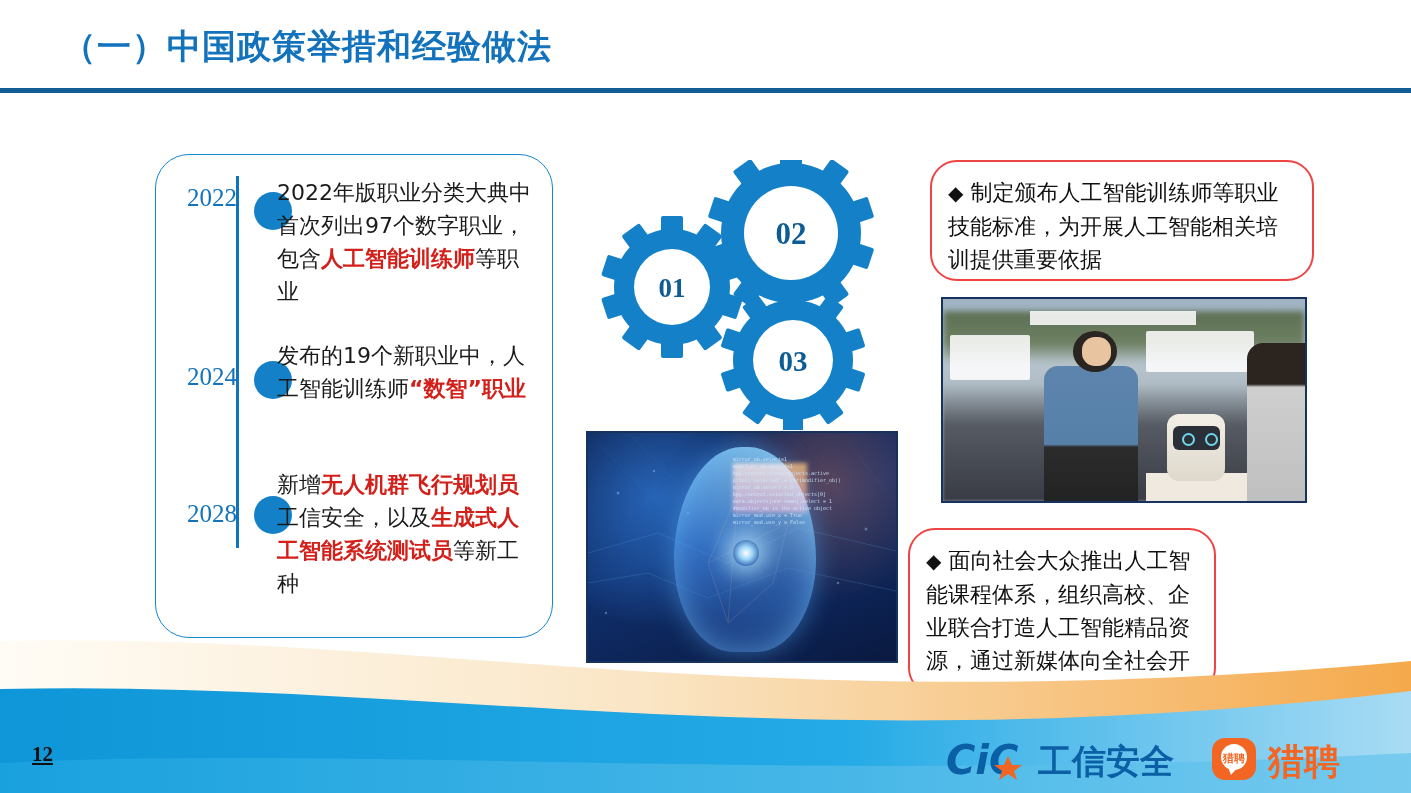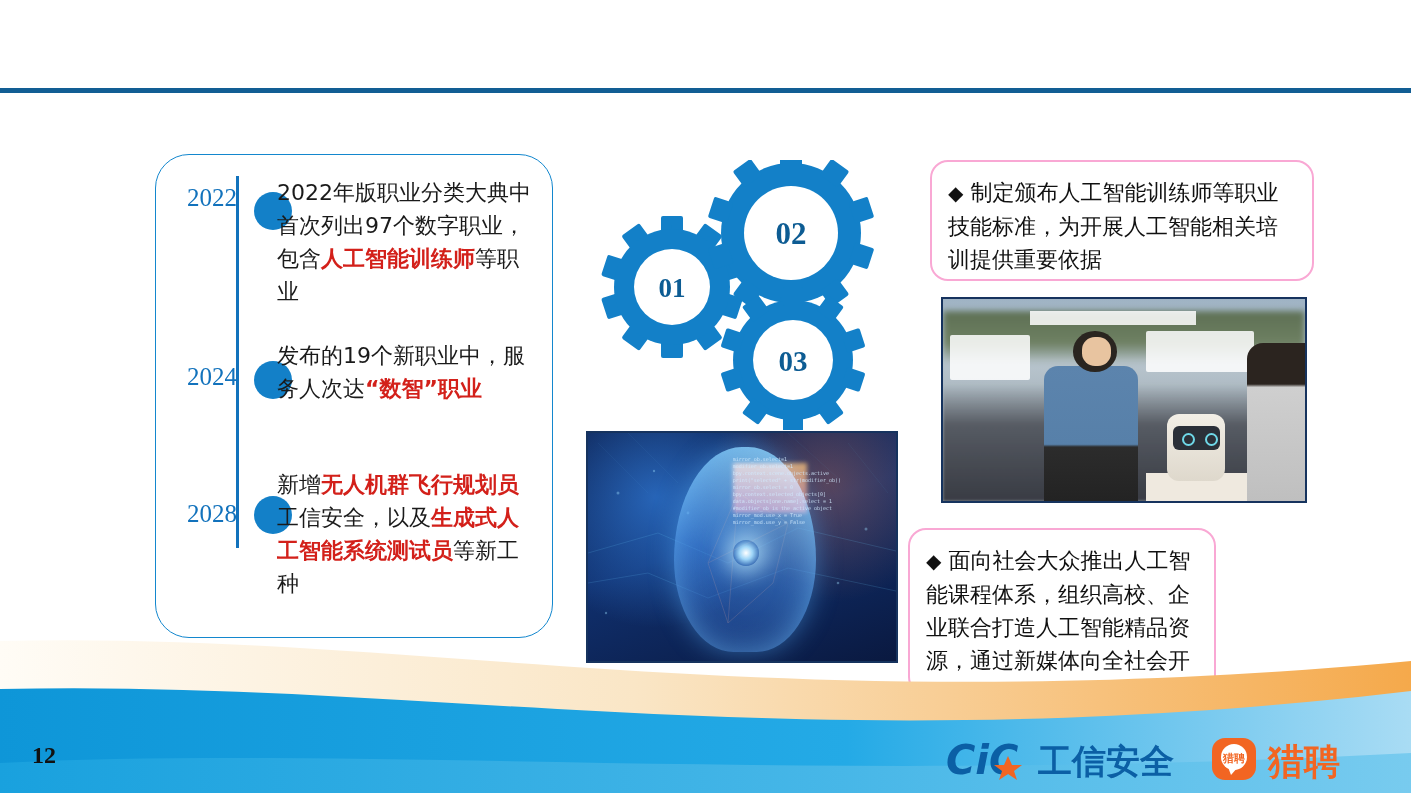--- a/index.html
+++ b/index.html
@@ -100,61 +100,63 @@
     background:linear-gradient(180deg,#f3efe6,#ded8cc);border-radius:12px;}
   .exp-robot-face{position:absolute;left:63.5%;top:63%;width:13%;height:12%;
     background:#2b3038;border-radius:6px;}
   .exp-eye{position:absolute;width:9px;height:9px;border-radius:50%;border:2px solid #6fd8e8;top:66.5%;}
   .exp-podium{position:absolute;left:56%;top:86%;width:30%;height:14%;background:#efe9df;}
   .exp-woman{position:absolute;right:0;top:22%;width:16%;height:78%;
     background:linear-gradient(180deg,#2b241f 0%,#2b241f 26%,#cfcfcf 28%,#bfbfbf 100%);border-radius:16px 0 0 0;}
 
   
   .rcard{
-    position:absolute;border:2px solid #f9a8d4;border-radius:18px;background:#fff;
+    position:absolute;border:2px solid #ef4444;border-radius:27px;background:#fff;
     box-sizing:border-box;
   }
   .rcard-1{left:930px;top:160px;width:384px;height:121px;padding:14px 16px 0 16px;}
   .rcard-2{left:908px;top:528px;width:308px;height:167px;padding:14px 16px 0 16px;}
   .rcard-text{
     font-size:22px;line-height:33px;color:#111;
     font-family:"DejaVu Sans","Liberation Sans",sans-serif;
   }
   .dia{font-size:20px;}
 
   
   .footer{position:absolute;left:0;bottom:0;width:1411px;height:180px;}
   .pagenum{
-    position:absolute;left:32px;top:742px;font-size:24px;font-weight:700;color:#111;
+    position:absolute;left:32px;top:742px;font-size:21px;font-weight:700;color:#111;
     font-family:"Liberation Serif","DejaVu Serif",serif;
+    text-decoration:underline;
   }
 
   
   .logo-cic{position:absolute;left:946px;top:736px;height:46px;}
   .logo-lp{position:absolute;left:1212px;top:736px;height:46px;}
 </style>
 </head>
 <body>
 
 <div class="slide">
 
+  <div class="title">（一）中国政策举措和经验做法</div>
   <div class="title-rule"></div>
 
   <div class="timeline-card"></div>
   <div class="timeline-axis"></div>
   <div id="timeline-rows" style="position: absolute; left: 155px; top: 0px; width: 396px;">
       <div class="tl-row" style="top: 176px;">
         <div class="tl-year" style="top: 8px;">2022</div>
         <div class="tl-dot" style="top: 16px;"></div>
         <div class="tl-text"><span>2022年版职业分类大典中首次列出97个数字职业，包含</span><span class="hl">人工智能训练师</span><span>等职业</span></div>
       </div>
       <div class="tl-row" style="top: 339px;">
         <div class="tl-year" style="top: 24px; text-align: right;">2024</div>
         <div class="tl-dot" style="top: 22px;"></div>
-        <div class="tl-text"><span>发布的19个新职业中，服务人次达</span><span class="hl">“数智”职业</span></div>
+        <div class="tl-text"><span>发布的19个新职业中，人工智能训练师</span><span class="hl">“数智”职业</span></div>
       </div>
       <div class="tl-row" style="top: 468px;">
         <div class="tl-year" style="top: 32px;">2028</div>
         <div class="tl-dot" style="top: 28px;"></div>
         <div class="tl-text"><span>新增</span><span class="hl">无人机群飞行规划员</span><span>工信安全，以及</span><span class="hl">生成式人工智能系统测试员</span><span>等新工种</span></div>
       </div>
     </div>
 
   <div class="gears">
     <svg width="300" height="270" viewBox="0 0 300 270">

